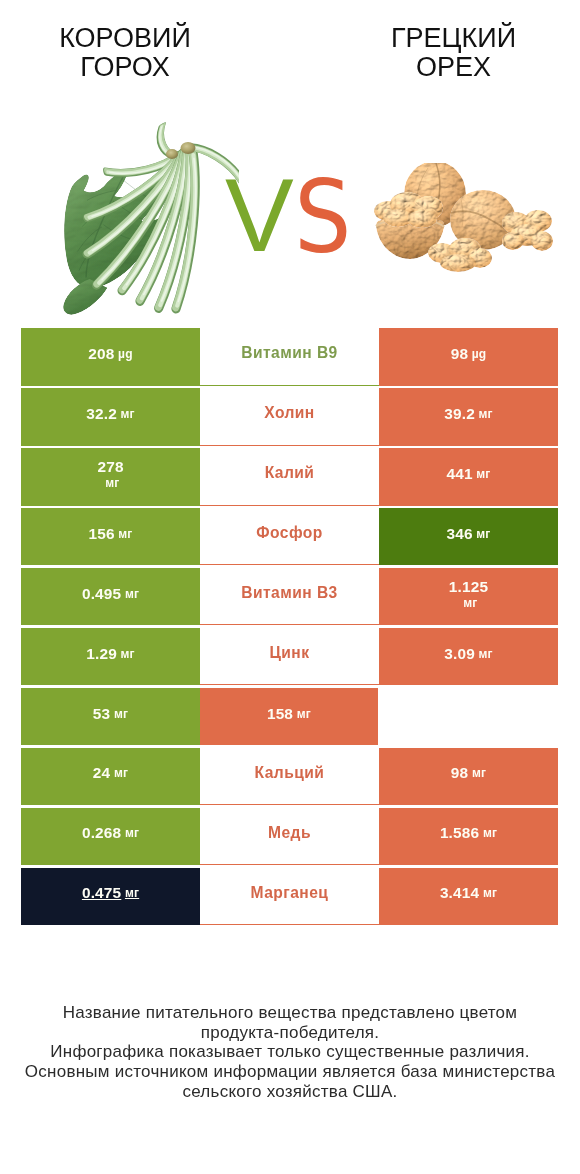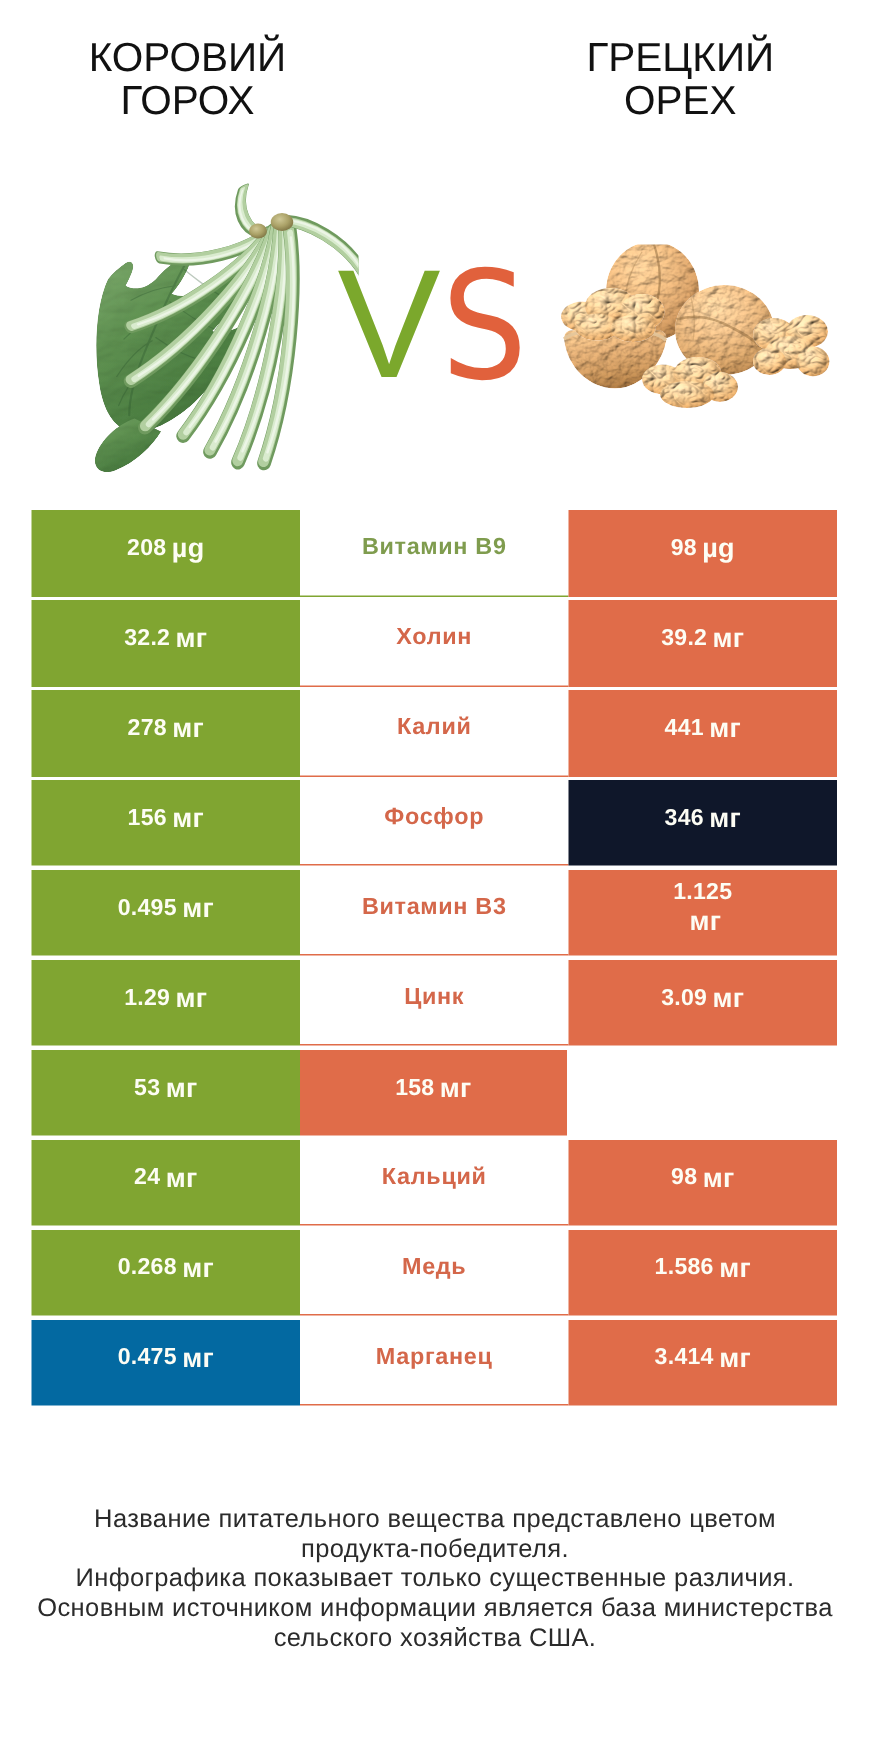--- a/index.html
+++ b/index.html
@@ -9,27 +9,27 @@
   .title{position:absolute;top:23.5px;width:260px;text-align:center;font-size:27px;line-height:29.5px;color:#111;font-weight:400;}
   .title.left{left:-5px;}
   .title.right{left:323.5px;}
   .pic{position:absolute;}
   .pic.beans{left:59px;top:116px;width:180px;height:205px;}
   .pic.nuts{left:370px;top:163px;width:195px;height:125px;}
   .vs{position:absolute;left:0;top:0;width:580px;height:330px;}
   .vs span{position:absolute;line-height:1;}
   .vs .v{left:225px;top:164.3px;font-family:"Liberation Sans",sans-serif;font-size:103px;color:#7ba82c;}
   .vs .s{left:294.3px;top:168px;font-family:"DejaVu Sans Condensed","DejaVu Sans",sans-serif;font-size:100px;color:#e1613c;}
-  .table{position:absolute;left:21.4px;top:340px;width:548px;}
+  .table{position:absolute;left:21.4px;top:328px;width:548px;}
   .row{display:flex;height:57.6px;margin-bottom:2.36px;}
   .cell{display:flex;align-items:center;justify-content:center;font-size:15.4px;font-weight:700;white-space:nowrap;padding-bottom:6px;box-sizing:border-box;letter-spacing:.18px;}
   .cl{width:178.3px;color:#fdfdf4;}
   .cm{width:179.6px;background:#fff;box-sizing:border-box;font-size:15.6px;letter-spacing:.45px;}
   .cr{width:178.5px;color:#fdfdf4;}
-  .unit{font-size:18px;margin-left:3.6px;letter-spacing:.2px;}
+  .unit{font-size:12px;margin-left:3.6px;letter-spacing:.2px;}
   .foot{position:absolute;left:0;top:1003px;width:580px;text-align:center;font-size:17px;line-height:19.7px;letter-spacing:.25px;color:#2b2b2b;}
   .foot div{white-space:nowrap;}
 </style>
 </head>
 <body>
 
 <div class="page">
   <div class="hdr">
     <div class="title left">
       <div>КОРОВИЙ</div>
@@ -250,37 +250,37 @@
           <span>32.2</span>
           <span class="unit">мг</span>
         </div>
         <div class="cell cm" style="color: rgb(212, 103, 74); border-bottom: 1px solid rgb(224, 108, 73);">Холин</div>
         <div class="cell cr" style="background: rgb(224, 108, 73);">
           <span>39.2</span>
           <span class="unit">мг</span>
         </div>
       </div>
       <div class="row">
-        <div class="cell cl" style="background: rgb(128, 165, 49);">
+        <div class="cell cl" style="background: rgb(128, 165, 49); flex-direction: column;">
           <span>278</span>
           <span class="unit">мг</span>
         </div>
         <div class="cell cm" style="color: rgb(212, 103, 74); border-bottom: 1px solid rgb(224, 108, 73);">Калий</div>
         <div class="cell cr" style="background: rgb(224, 108, 73);">
           <span>441</span>
           <span class="unit">мг</span>
         </div>
       </div>
       <div class="row">
         <div class="cell cl" style="background: rgb(128, 165, 49);">
           <span>156</span>
           <span class="unit">мг</span>
         </div>
         <div class="cell cm" style="color: rgb(212, 103, 74); border-bottom: 1px solid rgb(224, 108, 73);">Фосфор</div>
-        <div class="cell cr" style="background: #0f172a;">
+        <div class="cell cr" style="background: #4d7c0f;">
           <span>346</span>
           <span class="unit">мг</span>
         </div>
       </div>
       <div class="row">
         <div class="cell cl" style="background: rgb(128, 165, 49);">
           <span>0.495</span>
           <span class="unit">мг</span>
         </div>
         <div class="cell cm" style="color: rgb(212, 103, 74); border-bottom: 1px solid rgb(224, 108, 73);">Витамин B3</div>
@@ -326,21 +326,21 @@
           <span>0.268</span>
           <span class="unit">мг</span>
         </div>
         <div class="cell cm" style="color: rgb(212, 103, 74); border-bottom: 1px solid rgb(224, 108, 73);">Медь</div>
         <div class="cell cr" style="background: rgb(224, 108, 73);">
           <span>1.586</span>
           <span class="unit">мг</span>
         </div>
       </div>
       <div class="row">
-        <div class="cell cl" style="background: #0369a1;">
+        <div class="cell cl" style="background: #0f172a; text-decoration: underline;">
           <span>0.475</span>
           <span class="unit">мг</span>
         </div>
         <div class="cell cm" style="color: rgb(212, 103, 74); border-bottom: 1px solid rgb(224, 108, 73);">Марганец</div>
         <div class="cell cr" style="background: rgb(224, 108, 73); align-items: center;">
           <span>3.414</span>
           <span class="unit">мг</span>
         </div>
       </div>
     </div>

